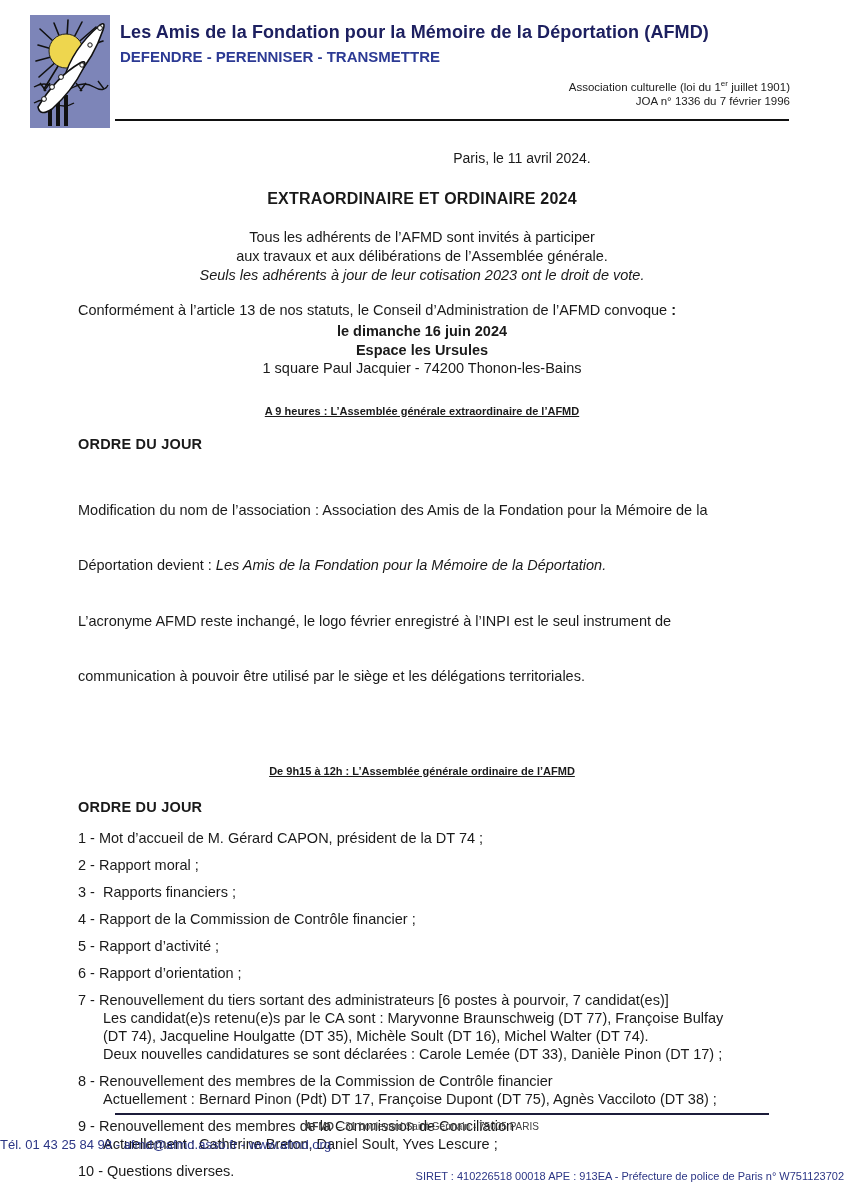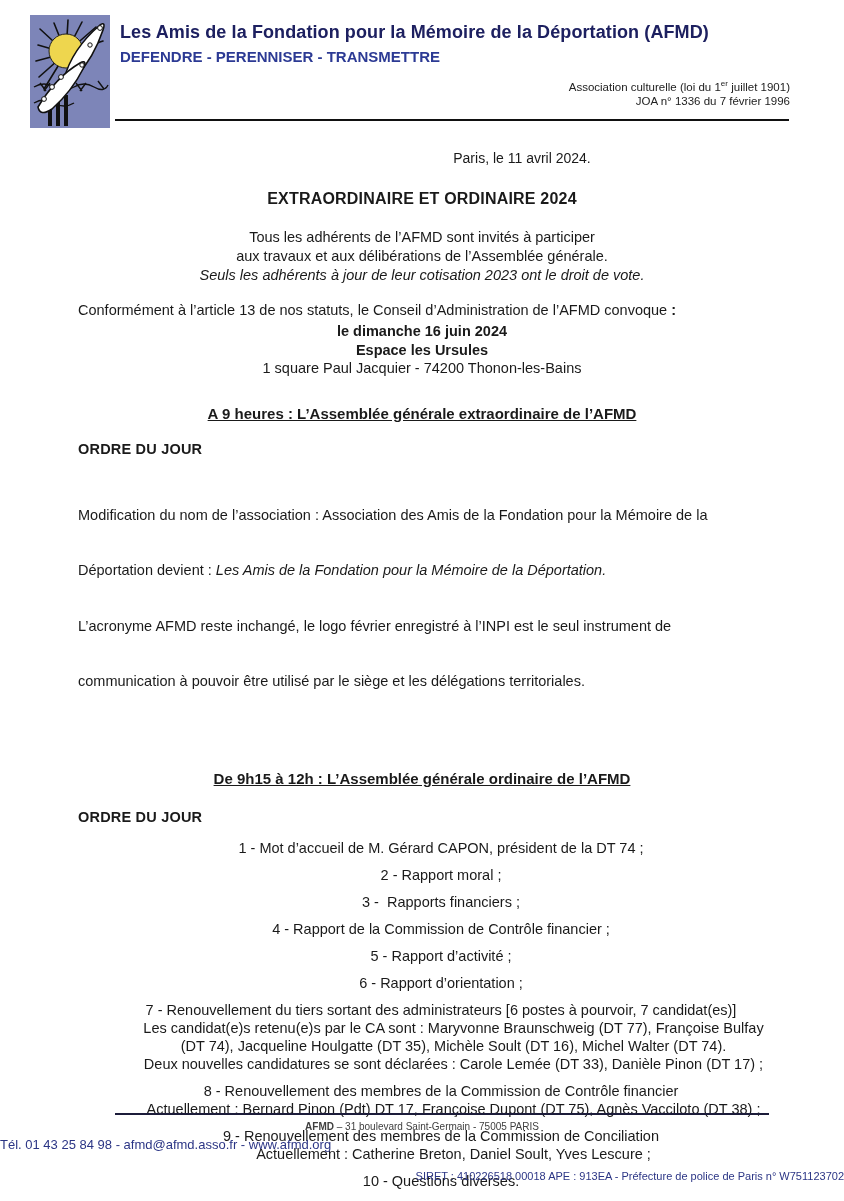--- a/index.html
+++ b/index.html
@@ -20,29 +20,29 @@
   
   .dateline{margin-top:30px;margin-left:200px;text-align:center;font-size:14px;}
   .main-title{margin-top:22px;text-align:center;font-size:16px;font-weight:bold;line-height:22px;letter-spacing:.2px;}
   .intro{margin-top:18px;text-align:center;font-size:14.5px;line-height:19px;}
   .intro .it{font-style:italic;}
   .para{margin-left:78px;margin-right:56px;font-size:14.5px;white-space:pre-wrap;}
   .conform{margin-top:17px;}
   .conform .colon{font-weight:bold;}
   .center-block{margin-top:4px;text-align:center;font-size:14.5px;line-height:18.5px;}
   .center-block .b{font-weight:bold;}
-  .section-heading{margin-top:27px;text-align:center;font-size:15px;font-weight:bold;text-decoration:underline;}
+  .section-heading{margin-top:27px;text-align:center;font-size:11px;font-weight:bold;text-decoration:underline;}
   .section-heading.second{margin-top:42px;}
   .ordre{margin-top:19px;margin-left:78px;font-size:14.5px;font-weight:bold;letter-spacing:.2px;}
   .ordre.second{margin-top:22px;}
   .modif{margin-top:12px;line-height:18.5px;}
   .modif .it{font-style:italic;}
   .agenda{margin-top:14px;margin-left:78px;margin-right:40px;font-size:14.5px;}
   .agenda-item{margin-bottom:9px;line-height:18px;}
-  .agenda-line{white-space:pre-wrap;text-align:center;}
+  .agenda-line{white-space:pre-wrap;}
   .agenda-line.cont{padding-left:25px;}
   
   .footer{position:absolute;left:0;right:0;bottom:18px;}
   .footer-rule{margin-left:115px;margin-right:75px;border-top:2px solid #1c1c3a;}
   .footer-l1{margin-top:4px;text-align:center;font-size:10px;color:#404040;line-height:16px;}
   .footer-l1 .b{font-weight:bold;}
   .footer-l2{text-align:left;font-size:13px;color:#2b3585;line-height:16px;margin-top:2px;}
   .footer-l3{text-align:right;font-size:11px;color:#2b3585;line-height:14px;margin-top:16px;}
 </style>
 </head>

